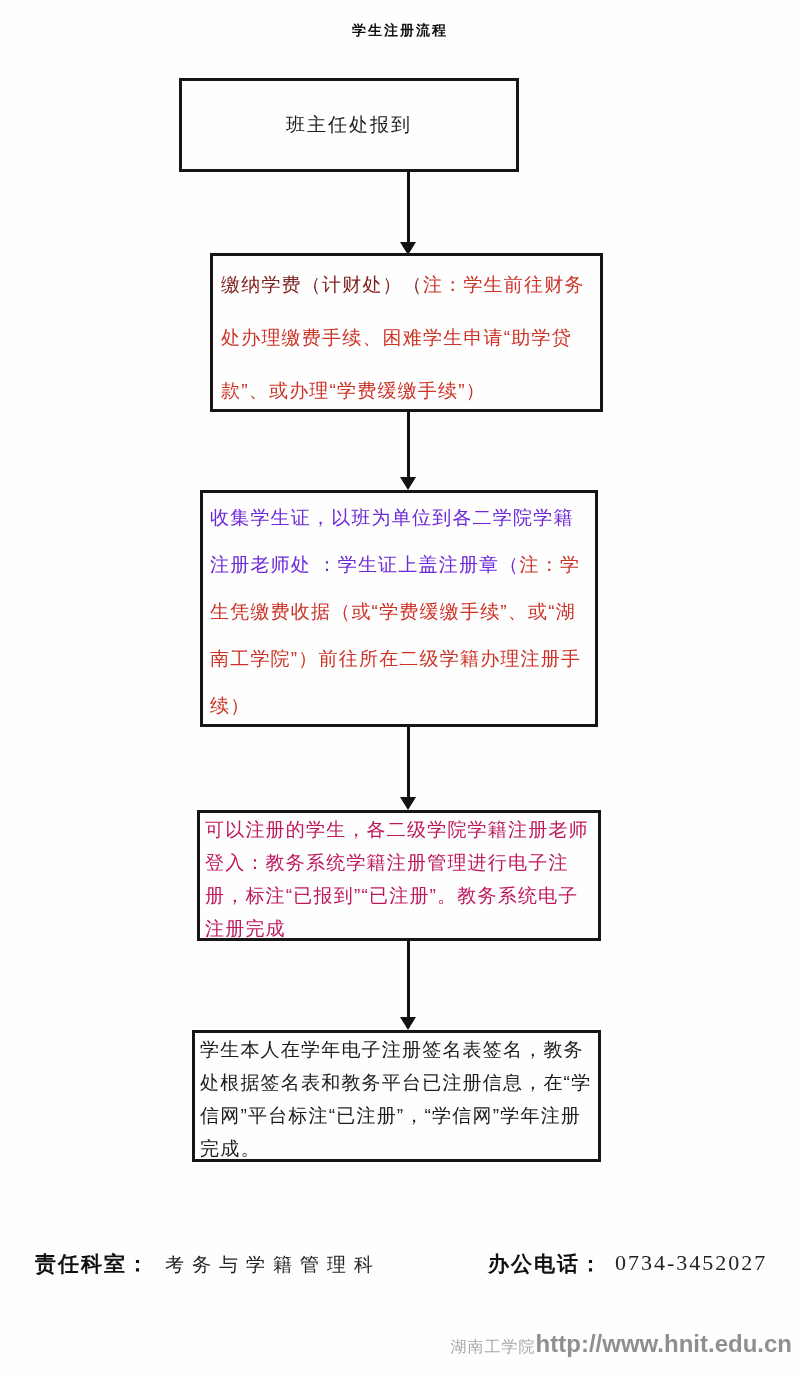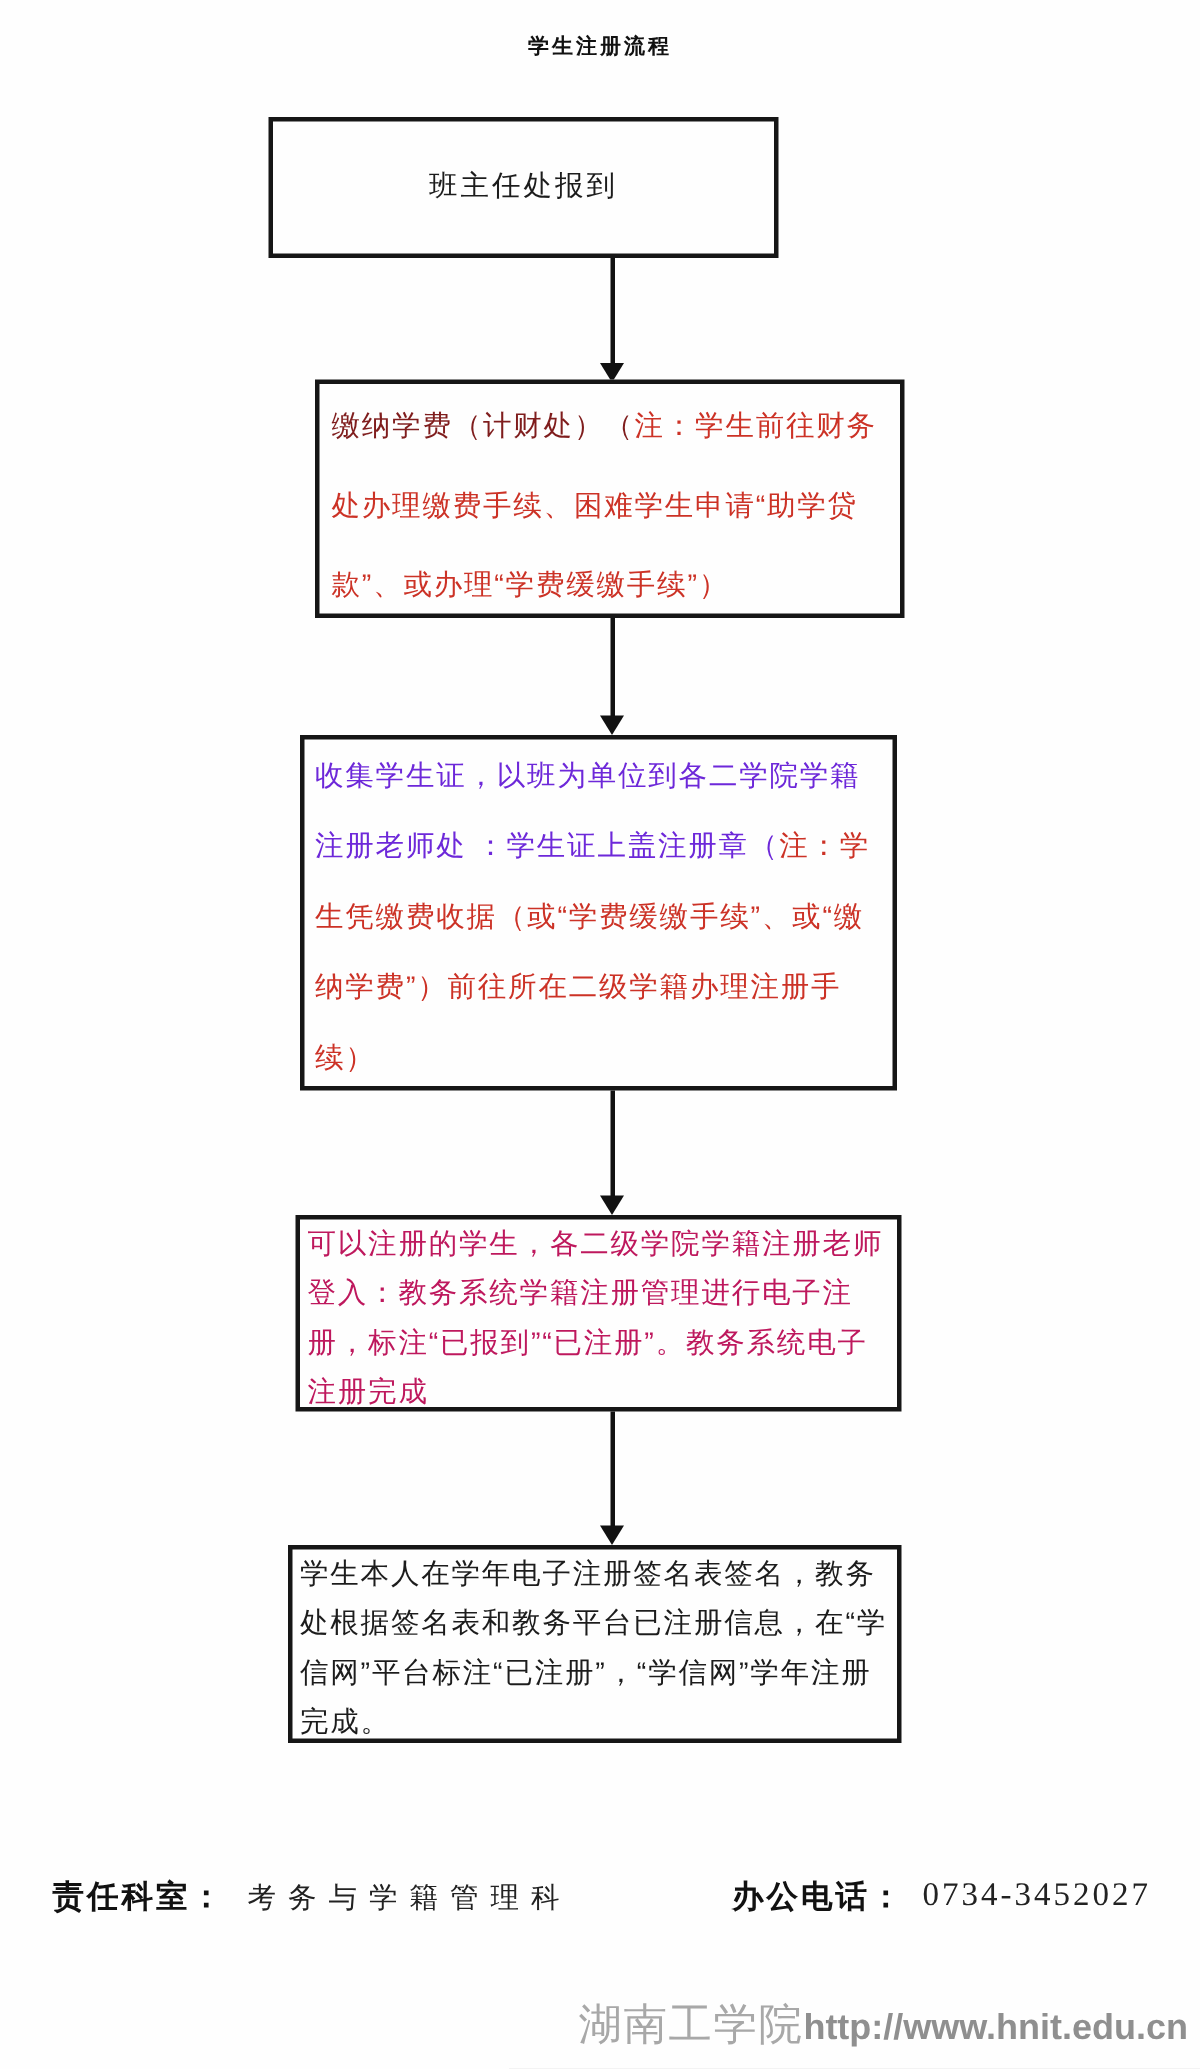--- a/index.html
+++ b/index.html
@@ -71,21 +71,21 @@
     position:absolute; left:615px; top:2px;
     font-family:"Liberation Serif","DejaVu Serif",serif;
     font-size:22px; letter-spacing:2px; color:#222;
   }
   .watermark {
     position:absolute; top:1330px; right:8px;
     white-space:nowrap;
   }
   .watermark .wm-cn {
     font-family:"Liberation Serif","DejaVu Serif",serif;
-    font-size:29px; color:#a8a8a8; letter-spacing:1px;
+    font-size:16px; color:#a8a8a8; letter-spacing:1px;
   }
   .watermark .wm-url {
     font-size:24px; font-weight:bold; color:#8f8f8f; letter-spacing:0;
   }
 </style>
 </head>
 <body>
 
 <div class="page">
 
@@ -100,21 +100,21 @@
     <div class="head"></div>
   </div>
 
   <div class="flow-box" id="box2"><span style="color: #7f1d1d;">缴纳学费（计财处）（</span><span style="color: rgb(204, 50, 38);">注：学生前往财务处办理缴费手续、困难学生申请“助学贷款”、或办理“学费缓缴手续”）</span></div>
 
   <div class="arrow" id="arrow2">
     <div class="shaft"></div>
     <div class="head"></div>
   </div>
 
-  <div class="flow-box" id="box3"><span style="color: #6d28d9;">收集学生证，以班为单位到各二学院学籍注册老师处 ：学生证上盖注册章（</span><span style="color: rgb(204, 50, 38);">注：学生凭缴费收据（或“学费缓缴手续”、或“缴纳学费”）前往所在二级学籍办理注册手续）</span></div>
+  <div class="flow-box" id="box3"><span style="color: #6d28d9;">收集学生证，以班为单位到各二学院学籍注册老师处 ：学生证上盖注册章（</span><span style="color: rgb(204, 50, 38);">注：学生凭缴费收据（或“学费缓缴手续”、或“湖南工学院”）前往所在二级学籍办理注册手续）</span></div>
 
   <div class="arrow" id="arrow3">
     <div class="shaft"></div>
     <div class="head"></div>
   </div>
 
   <div class="flow-box" id="box4"><span style="color: #be185d;">可以注册的学生，各二级学院学籍注册老师登入：教务系统学籍注册管理进行电子注册，标注“已报到”“已注册”。教务系统电子注册完成</span></div>
 
   <div class="arrow" id="arrow4">
     <div class="shaft"></div>

